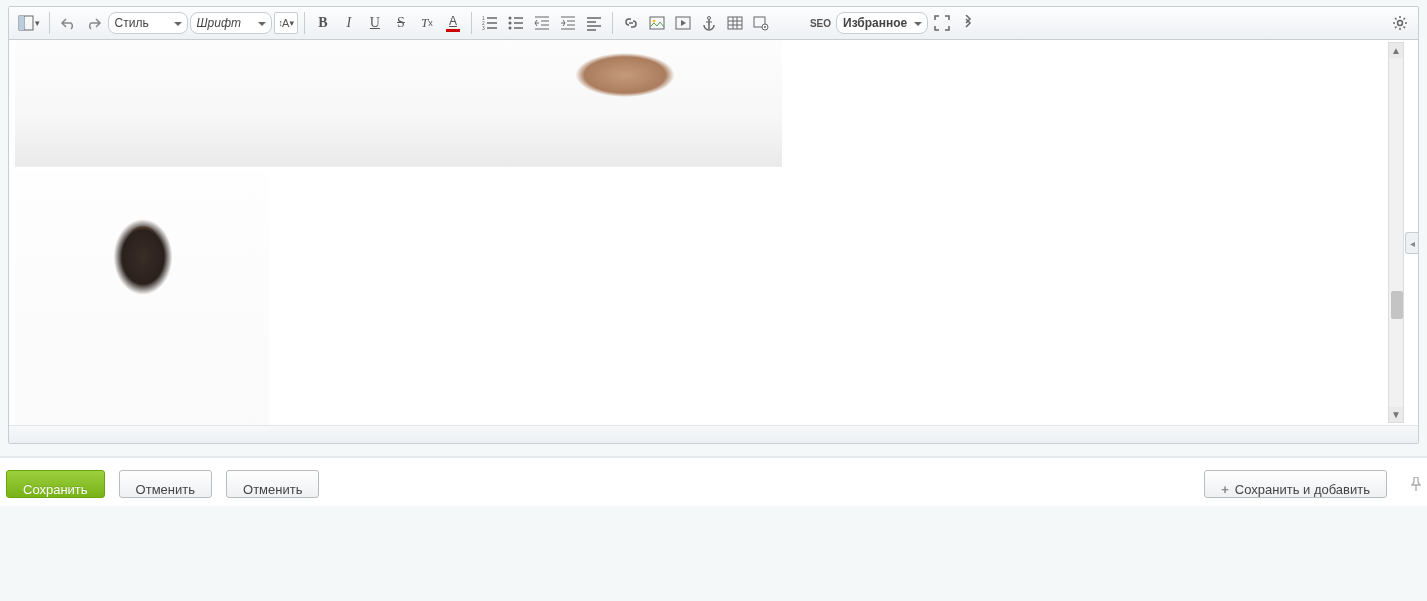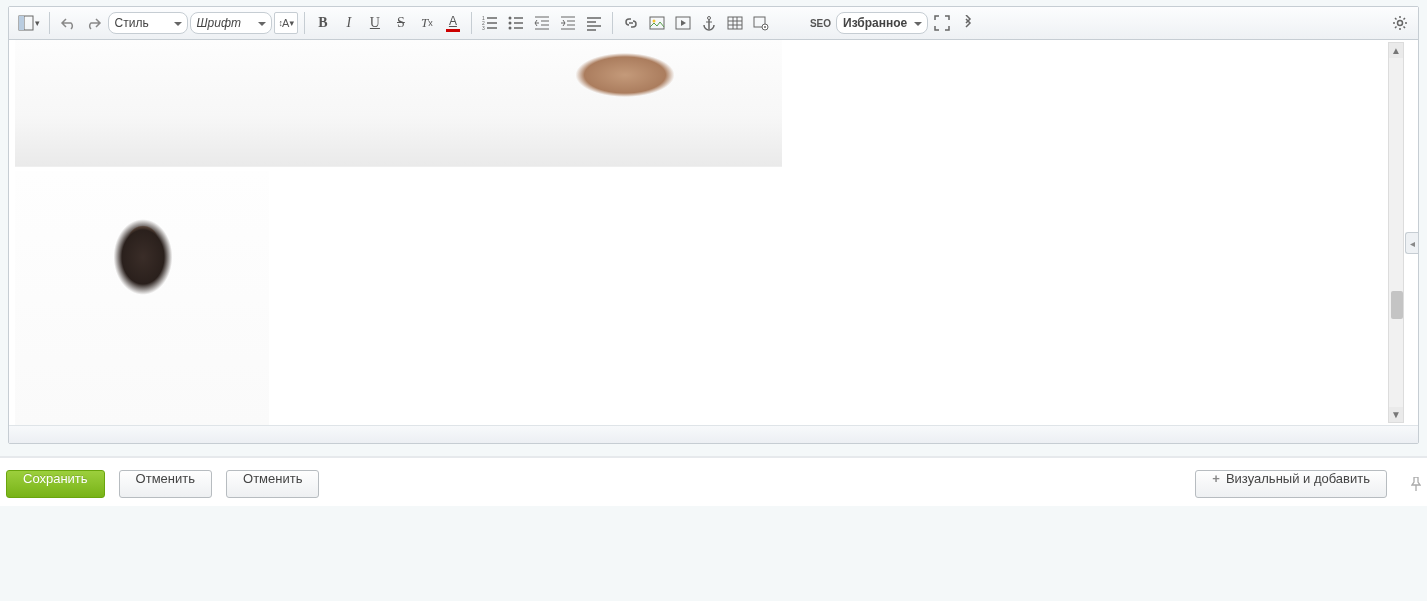--- a/index.html
+++ b/index.html
@@ -165,21 +165,21 @@
   padding: 12px 6px 8px;
   background: #fff;
   border-top: 2px solid #e6e9ec;
 }
 .btn {
   height: 28px; padding: 0 16px;
   border-radius: 3px;
   border: 1px solid #b7bcc0;
   background: linear-gradient(#fefefe,#eef0f2);
   color:#444; font-size:13px; cursor:pointer;
-  display:inline-flex; align-items:flex-start; gap:6px;
+  display:inline-flex; align-items:flex-end; gap:6px;
 }
 .btn-primary {
   background: linear-gradient(#9ccf3d,#78b317);
   border-color: #6aa50d;
   color: #fff;
   text-shadow: 0 -1px rgba(0,0,0,0.15);
 }
 .bottom-bar .spacer { flex:1; }
 .plus-mark { font-weight:bold; color:#888; }
 .pin-icon {
@@ -397,20 +397,20 @@
   </button>
   <button class="btn">
     <span>Отменить</span>
   </button>
   <button class="btn">
     <span>Отменить</span>
   </button>
   <div class="spacer"></div>
   <button class="btn">
     <span class="plus-mark">+</span>
-    <span>Визуальный и добавить</span>
+    <span>Сохранить и добавить</span>
   </button>
   <div class="pin-icon">
     <svg width="10" height="14" viewBox="0 0 10 14">
         <path d="M3 0 H7 V5 L9 8 H1 L3 5 Z M5 8 V14" fill="none" stroke="#aaa" stroke-width="1.3"></path>
       </svg>
   </div>
 </div>
 
 </body></html>

